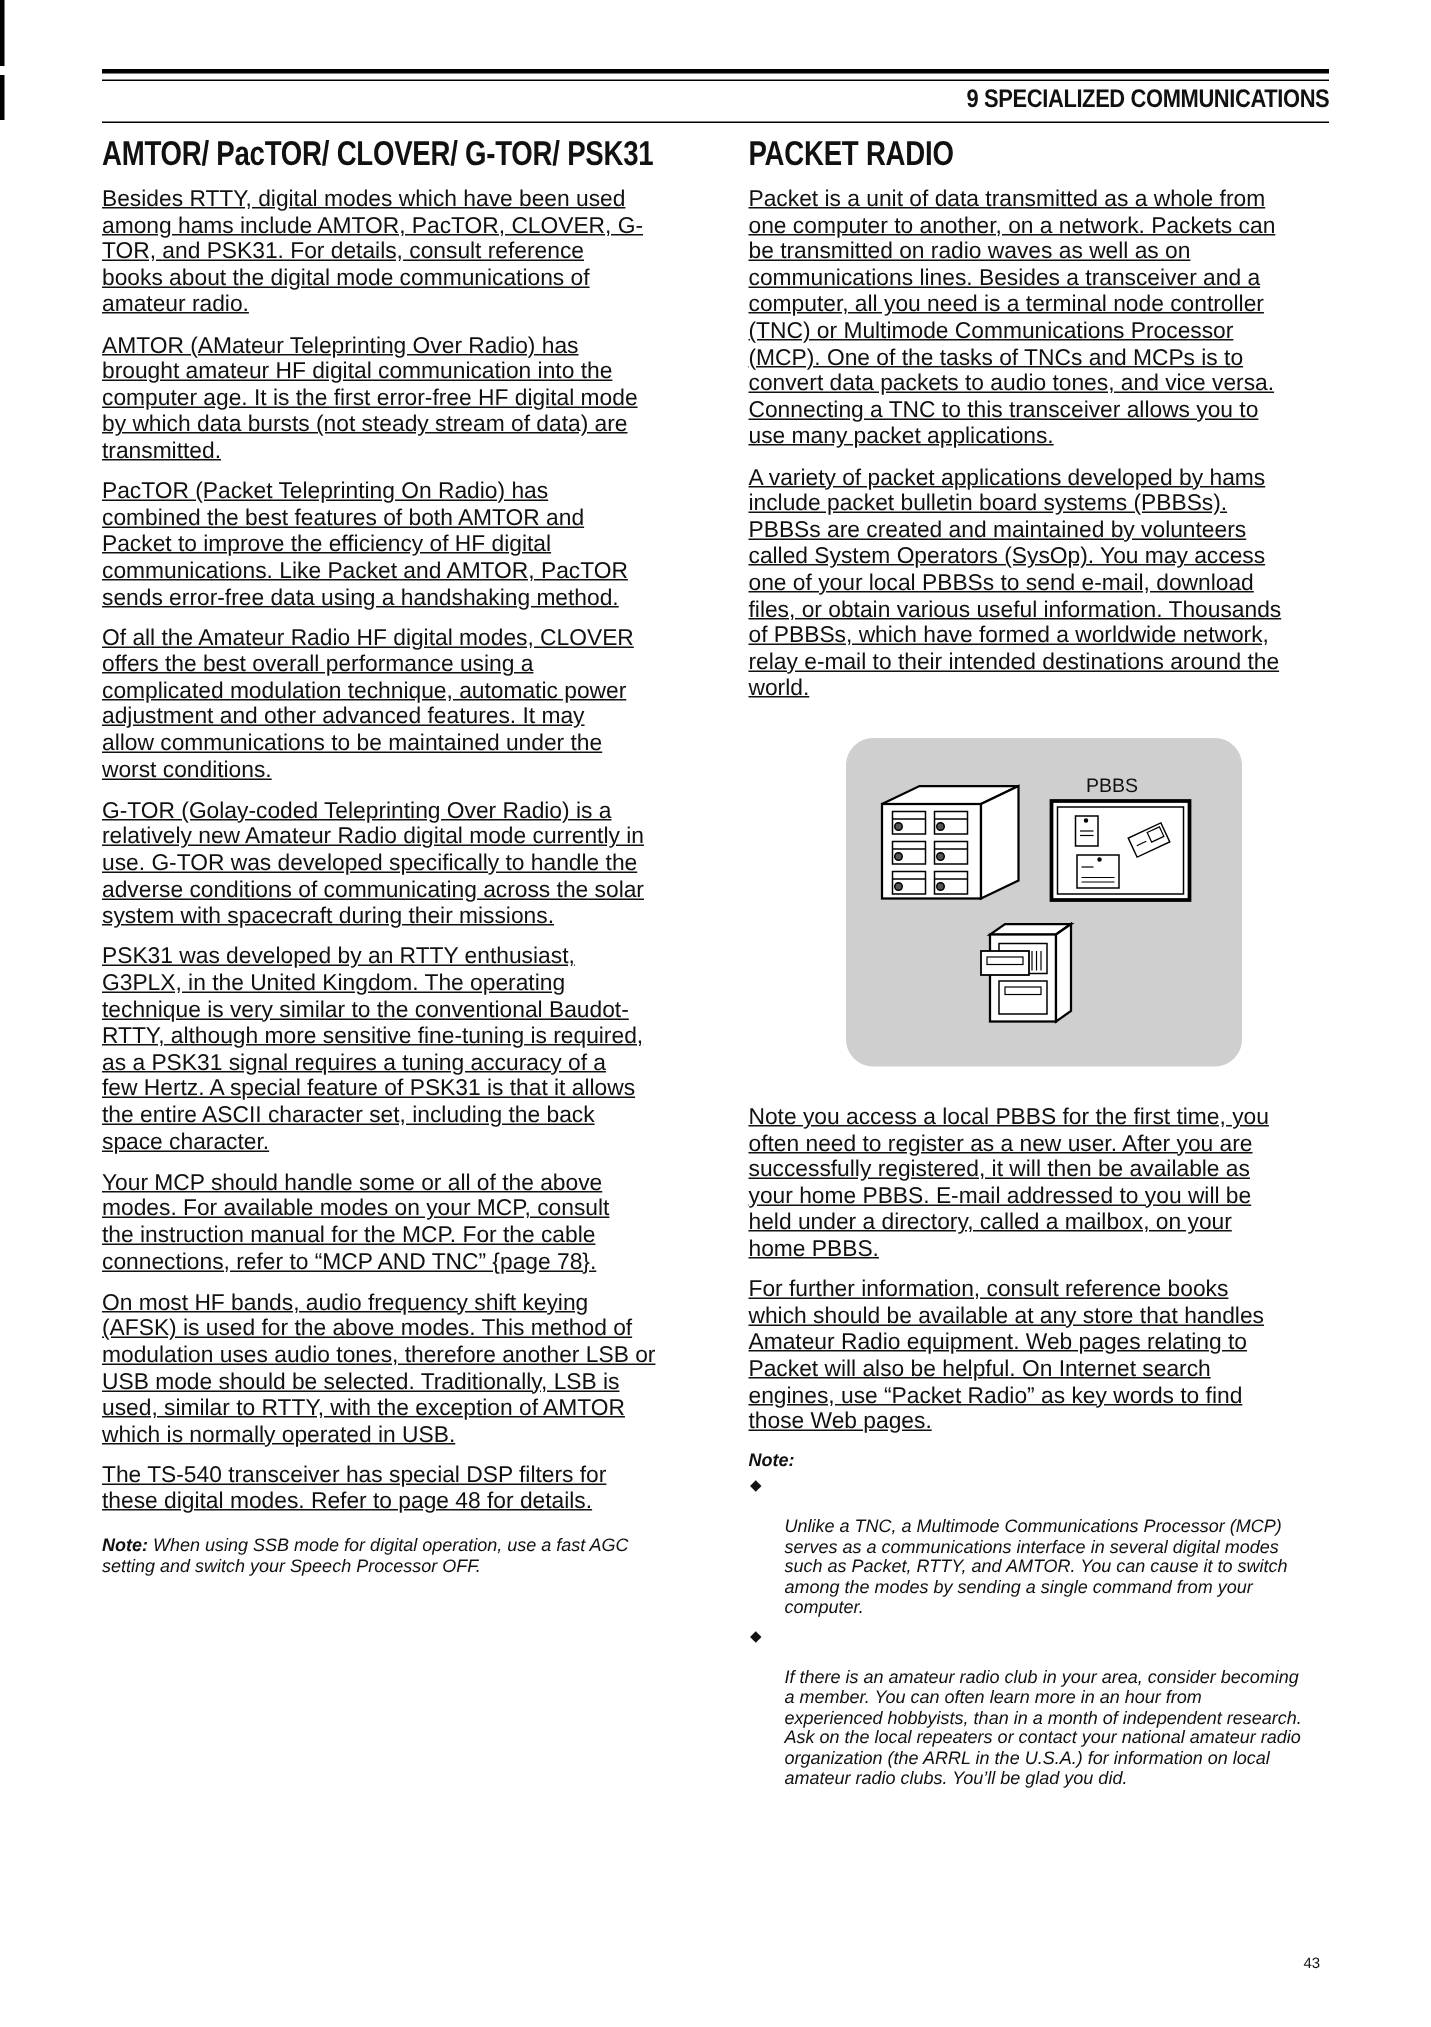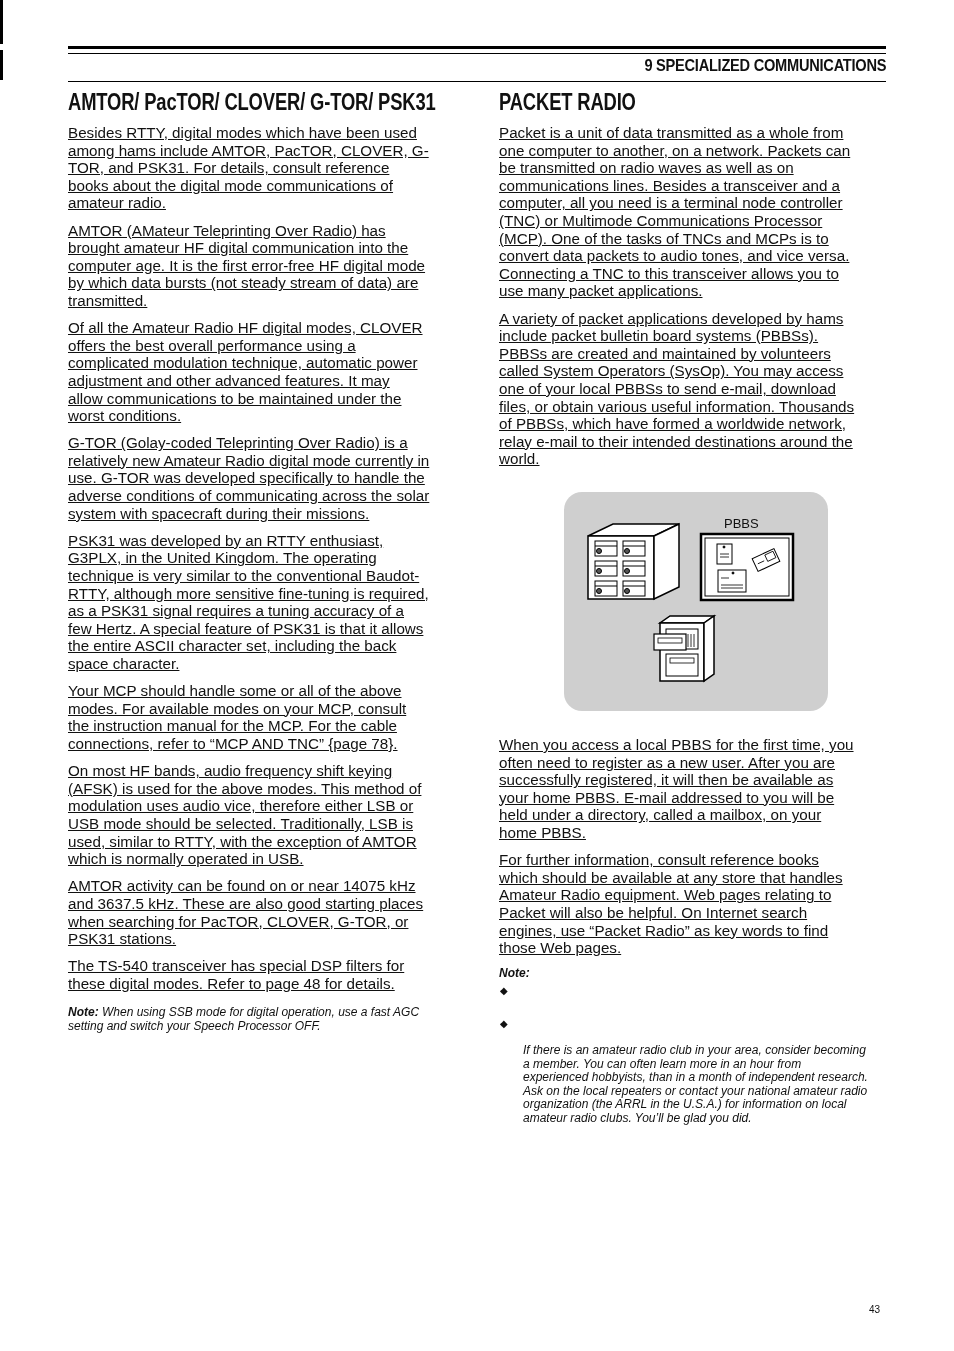--- a/index.html
+++ b/index.html
@@ -41,20 +41,25 @@
   <p class="body">Besides RTTY, digital modes which have been used
 among hams include AMTOR, PacTOR, CLOVER, G-
 TOR, and PSK31.  For details, consult reference
 books about the digital mode communications of
 amateur radio.</p>
   <p class="body">AMTOR (AMateur Teleprinting Over Radio) has
 brought amateur HF digital communication into the
 computer age.  It is the first error-free HF digital mode
 by which data bursts (not steady stream of data) are
 transmitted.</p>
+  <p class="body">PacTOR (Packet Teleprinting On Radio) has
+combined the best features of both AMTOR and
+Packet to improve the efficiency of HF digital
+communications.  Like Packet and AMTOR, PacTOR
+sends error-free data using a handshaking method.</p>
   <p class="body">Of all the Amateur Radio HF digital modes, CLOVER
 offers the best overall performance using a
 complicated modulation technique, automatic power
 adjustment and other advanced features.  It may
 allow communications to be maintained under the
 worst conditions.</p>
   <p class="body">G-TOR (Golay-coded Teleprinting Over Radio) is a
 relatively new Amateur Radio digital mode currently in
 use.  G-TOR was developed specifically to handle the
 adverse conditions of communicating across the solar
@@ -66,28 +71,24 @@
 as a PSK31 signal requires a tuning accuracy of a
 few Hertz.  A special feature of PSK31 is that it allows
 the entire ASCII character set, including the back
 space character.</p>
   <p class="body">Your MCP should handle some or all of the above
 modes.  For available modes on your MCP, consult
 the instruction manual for the MCP.  For the cable
 connections, refer to “MCP AND TNC” {page 78}.</p>
   <p class="body">On most HF bands, audio frequency shift keying
 (AFSK) is used for the above modes.  This method of
-modulation uses audio vice, therefore either LSB or
+modulation uses audio tones, therefore another LSB or
 USB mode should be selected.  Traditionally, LSB is
 used, similar to RTTY, with the exception of AMTOR
 which is normally operated in USB.</p>
-  <p class="body">AMTOR activity can be found on or near 14075 kHz
-and 3637.5 kHz.  These are also good starting places
-when searching for PacTOR, CLOVER, G-TOR, or
-PSK31 stations.</p>
   <p class="body">The TS-540 transceiver has special DSP filters for
 these digital modes.  Refer to page 48 for details.</p>
   <div class="note-inline"><b>Note:</b><span>  When using SSB mode for digital operation, use a fast AGC
 setting and switch your Speech Processor OFF.</span></div>
 </div>
 
 <div class="col col-right">
   <p class="body">Packet is a unit of data transmitted as a whole from
 one computer to another, on a network.  Packets can
 be transmitted on radio waves as well as on
@@ -165,35 +166,40 @@
       <line x1="124" y1="142" x2="124" y2="155" stroke-width="0.8"></line>
       <line x1="127" y1="142" x2="127" y2="155" stroke-width="0.8"></line>
       <line x1="130" y1="142" x2="130" y2="155" stroke-width="0.8"></line>
       <rect x="102" y="162" width="32" height="22" stroke-width="1"></rect>
       <rect x="106" y="166" width="24" height="5" stroke-width="0.8"></rect>
     </g>
   </svg>
 </div>
 
 <div class="col" style="left:499px; top:736px; width:392px;">
-  <p class="body">When you access a local PBBS for the first time, you
+  <p class="body">Note you access a local PBBS for the first time, you
 often need to register as a new user.  After you are
 successfully registered, it will then be available as
 your home PBBS.  E-mail addressed to you will be
 held under a directory, called a mailbox, on your
 home PBBS.</p>
   <p class="body">For further information, consult reference books
 which should be available at any store that handles
 Amateur Radio equipment.  Web pages relating to
 Packet will also be helpful.  On Internet search
 engines, use “Packet Radio” as key words to find
 those Web pages.</p>
   <div class="note-block-title">Note:</div>
   <div class="note-item">
     <span class="bullet">◆</span>
+    <span>Unlike a TNC, a Multimode Communications Processor (MCP)
+serves as a communications interface in several digital modes
+such as Packet, RTTY, and AMTOR.  You can cause it to switch
+among the modes by sending a single command from your
+computer.</span>
   </div>
   <div class="note-item">
     <span class="bullet">◆</span>
     <span>If there is an amateur radio club in your area, consider becoming
 a member.  You can often learn more in an hour from
 experienced hobbyists, than in a month of independent research.
 Ask on the local repeaters or contact your national amateur radio
 organization (the ARRL in the U.S.A.) for information on local
 amateur radio clubs.  You’ll be glad you did.</span>
   </div>

